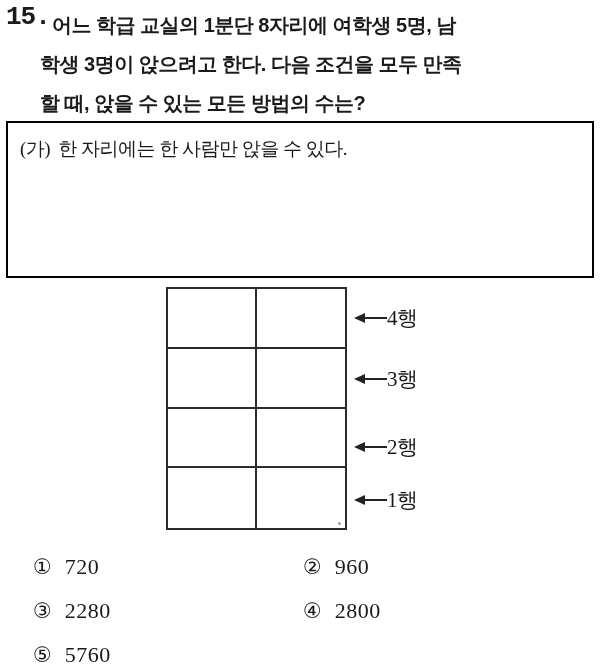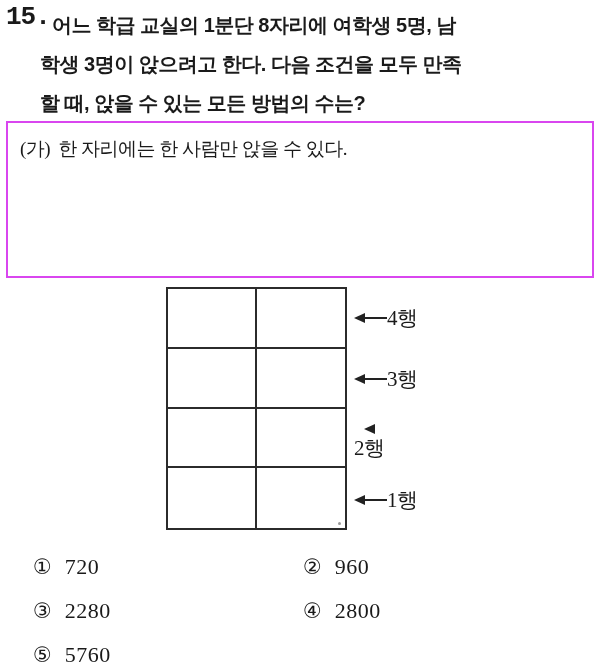--- a/index.html
+++ b/index.html
@@ -24,21 +24,21 @@
     font-weight: 700; font-size: 20px; line-height: 39px;
     letter-spacing: -0.5px;
   }
   .q-line { white-space: nowrap; }
   .q-line.first { padding-left: 12px; }
 
   
   .cond-box {
     position: absolute; left: 6px; top: 121px;
     width: 588px; height: 157px;
-    border: 2px solid #d946ef;
+    border: 2px solid #000000;
     box-sizing: border-box;
     padding: 7px 12px 0 12px;
     font-size: 19px; line-height: 37px;
     letter-spacing: -0.5px;
   }
   .cond-item {
     padding-left: 44px; text-indent: -44px;
   }
   .cond-label { margin-right: 8px; }
 
@@ -72,21 +72,21 @@
     border-right: 11px solid #222222;
   }
   .arrow-line {
     width: 22px; height: 2px; background: #222222;
   }
   .row-label {
     font-size: 21px; letter-spacing: -0.5px;
   }
   .rp-4 { top: 305px; }
   .rp-3 { top: 366px; }
-  .rp-2 { top: 424px; flex-direction: column; }
+  .rp-2 { top: 434px; }
   .rp-1 { top: 487px; }
 
   
   .choice {
     position: absolute;
     display: flex; align-items: baseline;
     font-size: 22px;
   }
   .choice .marker {
     font-family: "DejaVu Sans", sans-serif;

